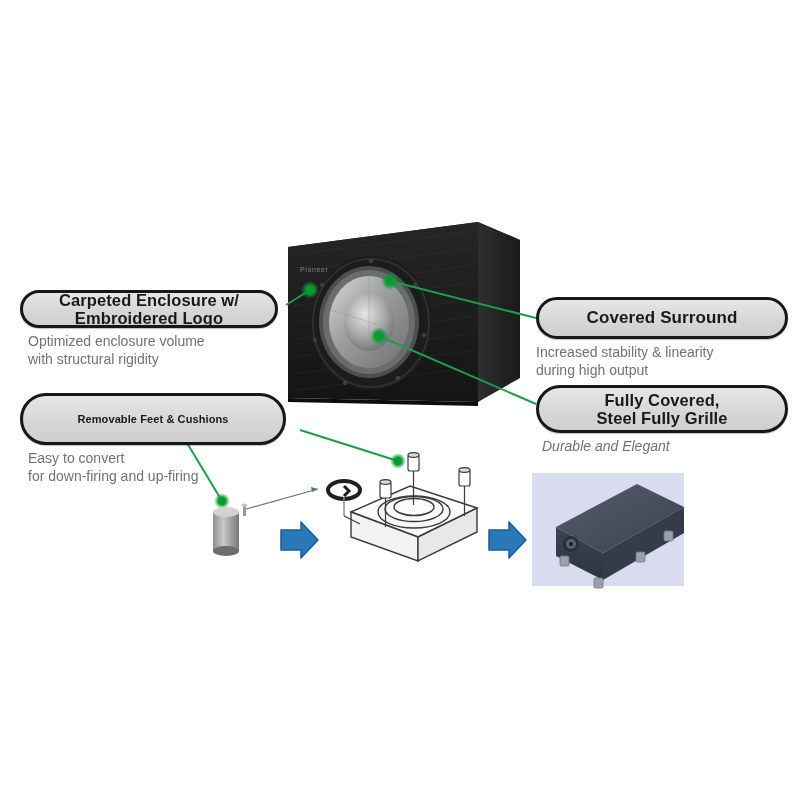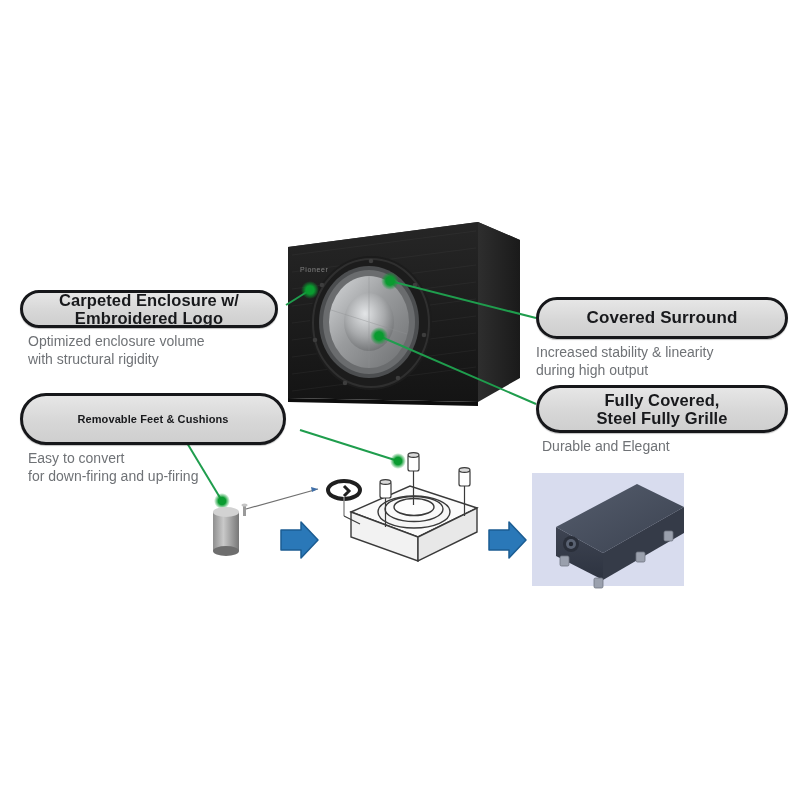--- a/index.html
+++ b/index.html
@@ -43,21 +43,21 @@
   #c-feet{left:20px;top:393px;width:272px;}
   #c-feet .pill{width:266px;height:52px;font-size:11px;}
   #c-feet .sub{margin-left:8px;}
 
   #c-rubber{left:536px;top:297px;width:254px;}
   #c-rubber .pill{width:252px;height:42px;font-size:17px;}
   #c-rubber .sub{margin-right:4px;}
 
   #c-grille{left:536px;top:385px;width:254px;}
   #c-grille .pill{width:252px;height:48px;font-size:16.5px;}
-  #c-grille .sub{margin-left:6px;}
+  #c-grille .sub{margin-left:6px;font-style:italic;}
 
   
   #art{position:absolute;left:0;top:0;width:800px;height:800px;}
 </style>
 </head>
 <body>
 
 <div id="stage">
 
   <svg id="art" viewBox="0 0 800 800">

